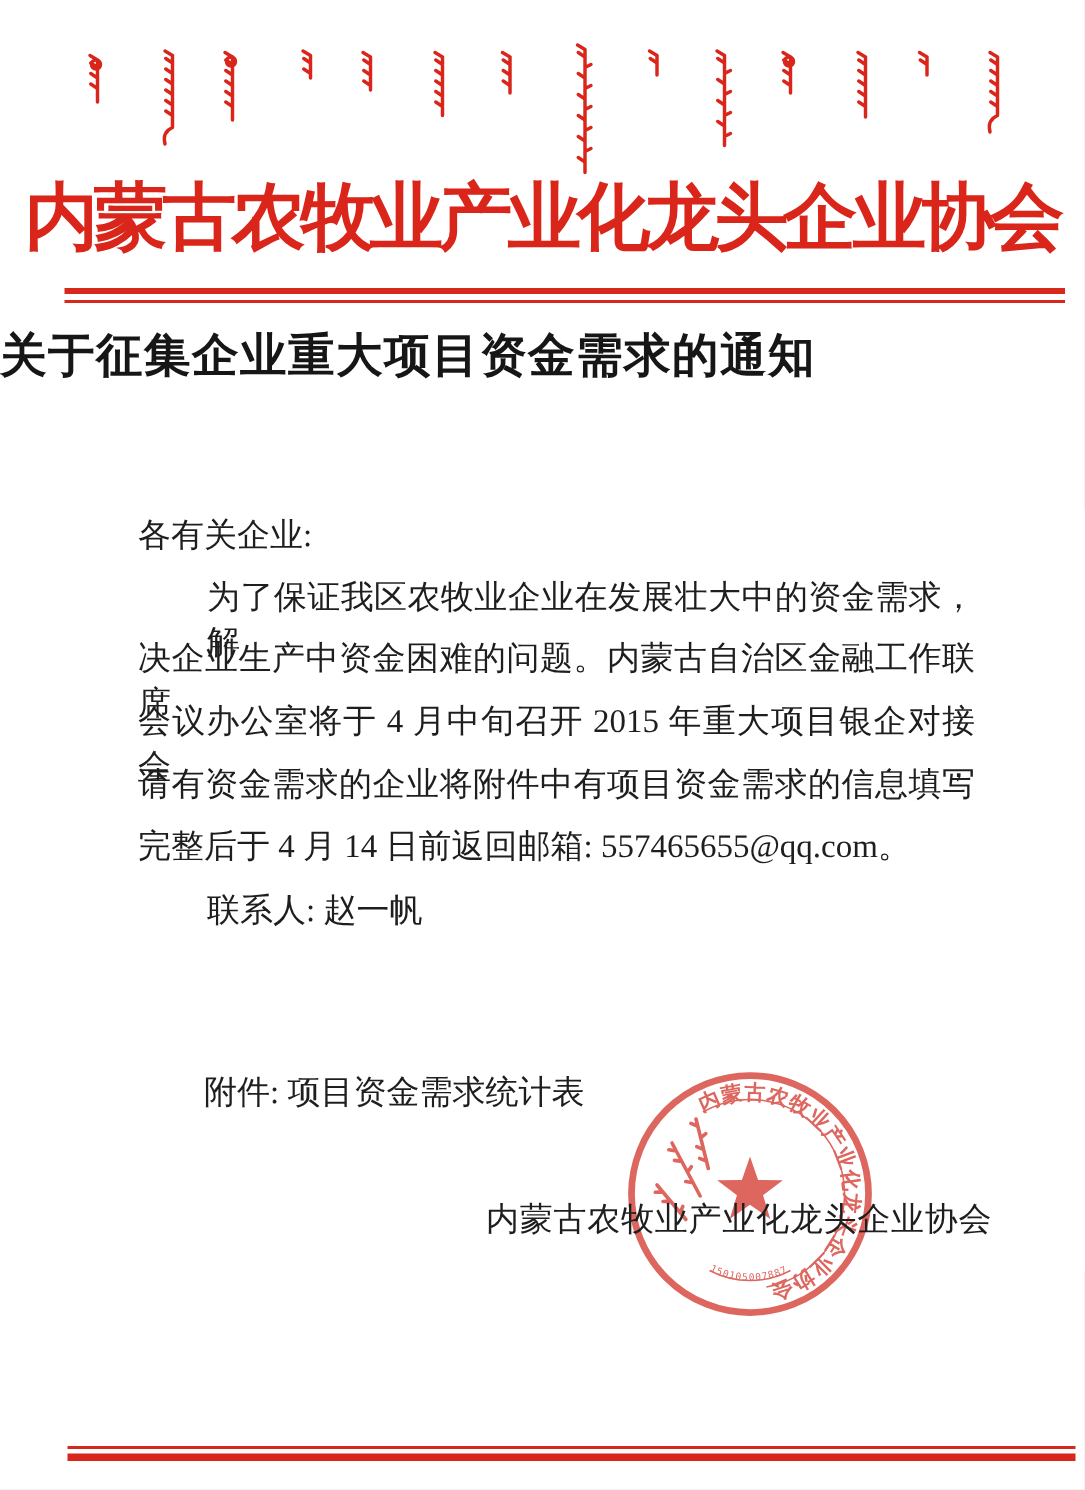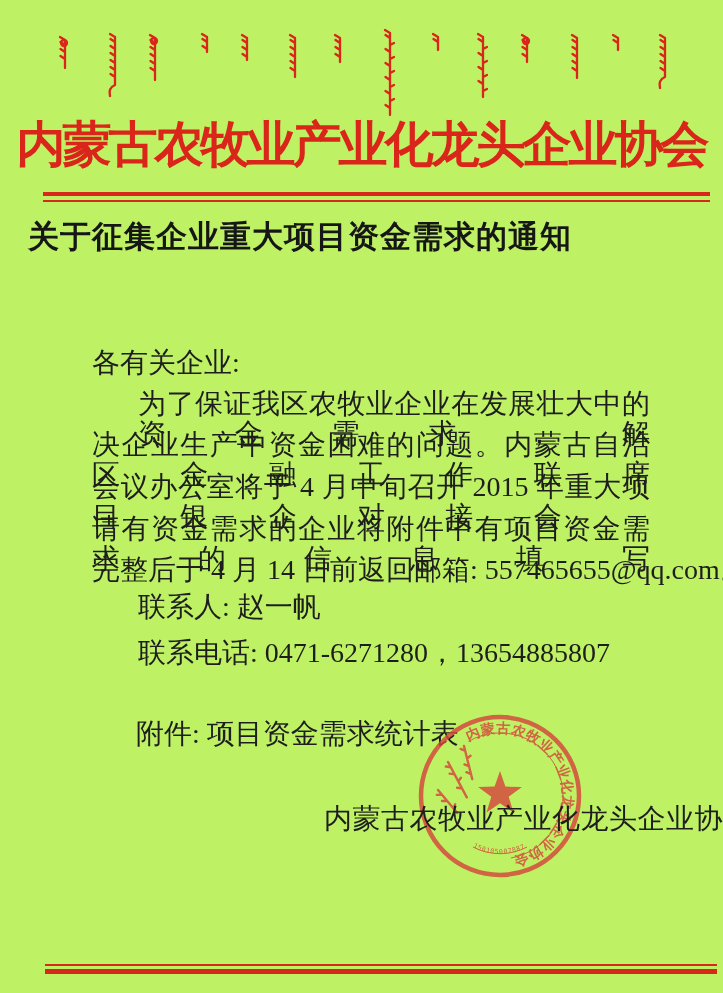--- a/index.html
+++ b/index.html
@@ -1,46 +1,46 @@
 <!DOCTYPE html>
 <html><head>
 <meta charset="utf-8">
 <style>
   html,body{margin:0;padding:0;background:#e9e9e9;}
   .page{
     position:relative;
     width:723px;height:993px;
     margin:0 auto;
-    background:#bef264;
+    background:#ffffff;
     overflow:hidden;
     font-family:"Liberation Serif","DejaVu Serif",serif;
   }
   
   .mongolian-header{position:absolute;left:0;top:0;width:723px;height:128px;}
   .masthead{
     position:absolute;left:0;top:112px;width:723px;
     margin:0;text-align:center;
     font-size:49px;font-weight:bold;letter-spacing:-3px;
     white-space:nowrap;
   }
   .rule{position:absolute;}
   .rule-top-thick{left:43px;top:192px;width:667px;height:4px;}
   .rule-top-thin{left:43px;top:200px;width:667px;height:1.5px;}
   .rule-bottom-thin{left:45px;top:964px;width:672px;height:1.5px;}
   .rule-bottom-thick{left:45px;top:969px;width:672px;height:4.5px;}
   
   .doc-title{
     position:absolute;left:0;top:216px;width:600px;margin:0;
-    text-align:center;font-size:31px;font-weight:bold;letter-spacing:1px;
+    text-align:left;font-size:31px;font-weight:bold;letter-spacing:1px;
     color:#161616;white-space:nowrap;
   }
   
   .line{
     position:absolute;
-    font-size:28px;line-height:30px;color:#1e1e1e;
+    font-size:22px;line-height:30px;color:#1e1e1e;
     white-space:nowrap;
   }
   .just{
     white-space:normal;
     text-align:justify;text-align-last:justify;
   }
   .greeting{left:92px;top:320px;}
   .p1{left:138px;top:361px;width:512px;}
   .p2{left:92px;top:402px;width:558px;}
   .p3{left:92px;top:444px;width:558px;}
@@ -118,21 +118,20 @@
 
   <p class="line greeting">各有关企业:</p>
 
   <p class="line just p2">决企业生产中资金困难的问题。内蒙古自治区金融工作联席</p>
   <p class="line just p1">为了保证我区农牧业企业在发展壮大中的资金需求，解</p>
   <p class="line just p3">会议办公室将于 4 月中旬召开 2015 年重大项目银企对接会，</p>
   <p class="line just p4">请有资金需求的企业将附件中有项目资金需求的信息填写</p>
   <p class="line p5">完整后于 4 月 14 日前返回邮箱: 557465655@qq.com。</p>
 
   <p class="line contact-person">联系人: 赵一帆</p>
-  <p class="line contact-phone">联系电话: 0471-6271280，13654885807</p>
 
   <p class="line attachment">附件: 项目资金需求统计表</p>
 
   <svg class="seal" viewBox="-86 -86 172 172">
     <g id="seal-g" opacity="0.82" stroke="#d6453c" fill="#d6453c">
       <circle cx="0" cy="0" r="79" fill="none" stroke-width="4.5"></circle>
 
       <path id="seal-arc" d="M -31.5 -54.6 A 63 63 0 1 1 10.9 62" fill="none"></path>
       <text font-size="14" font-weight="bold" letter-spacing="0.5" font-family="Liberation Serif, DejaVu Serif, serif" fill="#d6453c" stroke="none">
         <textPath href="#seal-arc">内蒙古农牧业产业化龙头企业协会</textPath>

